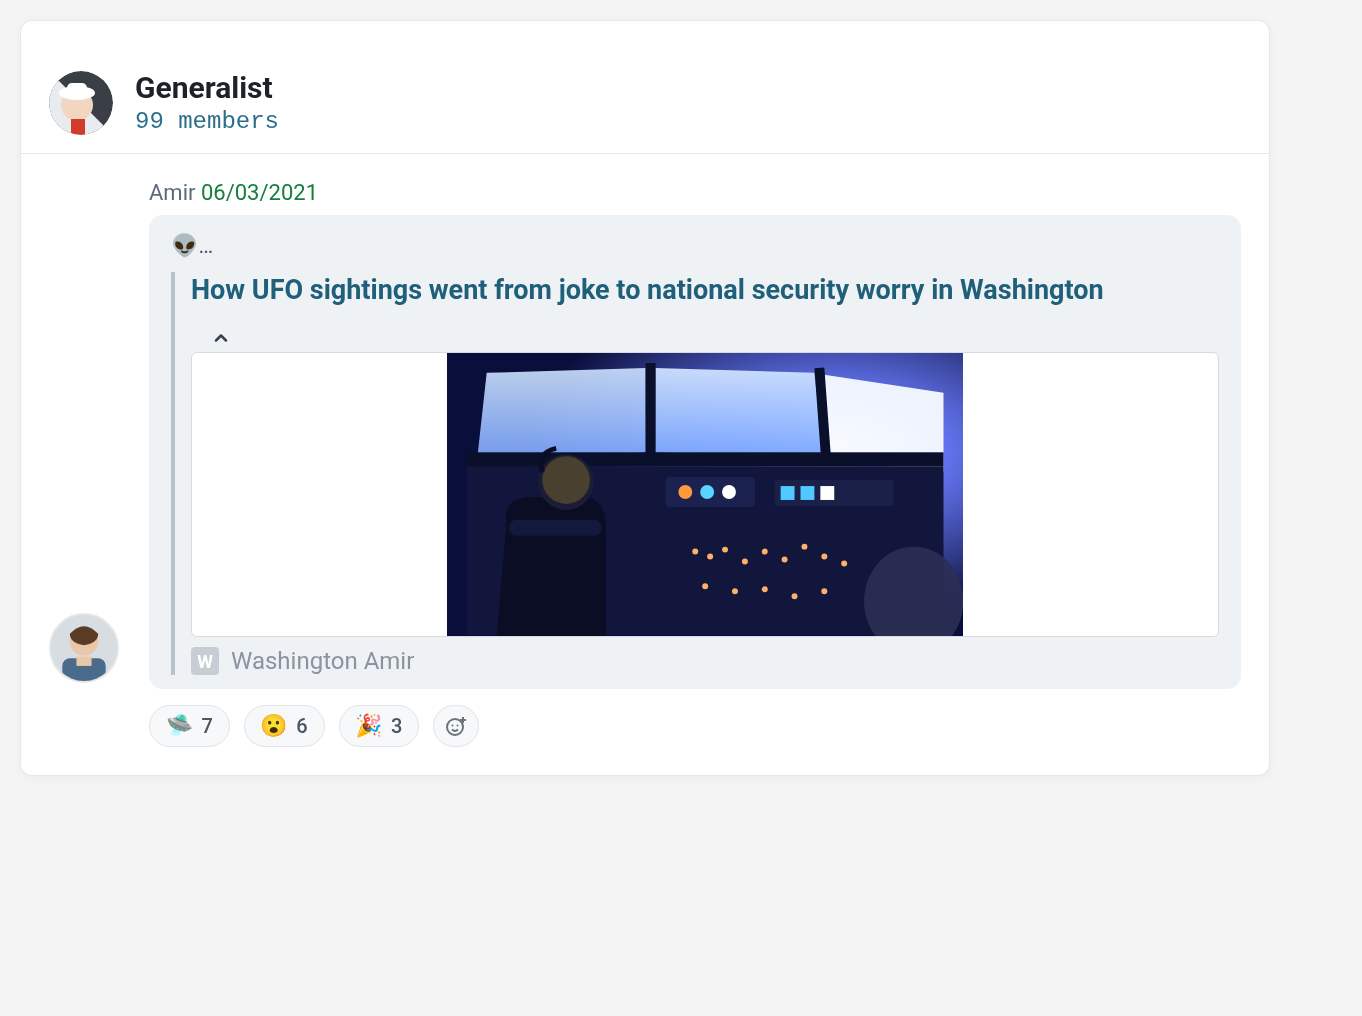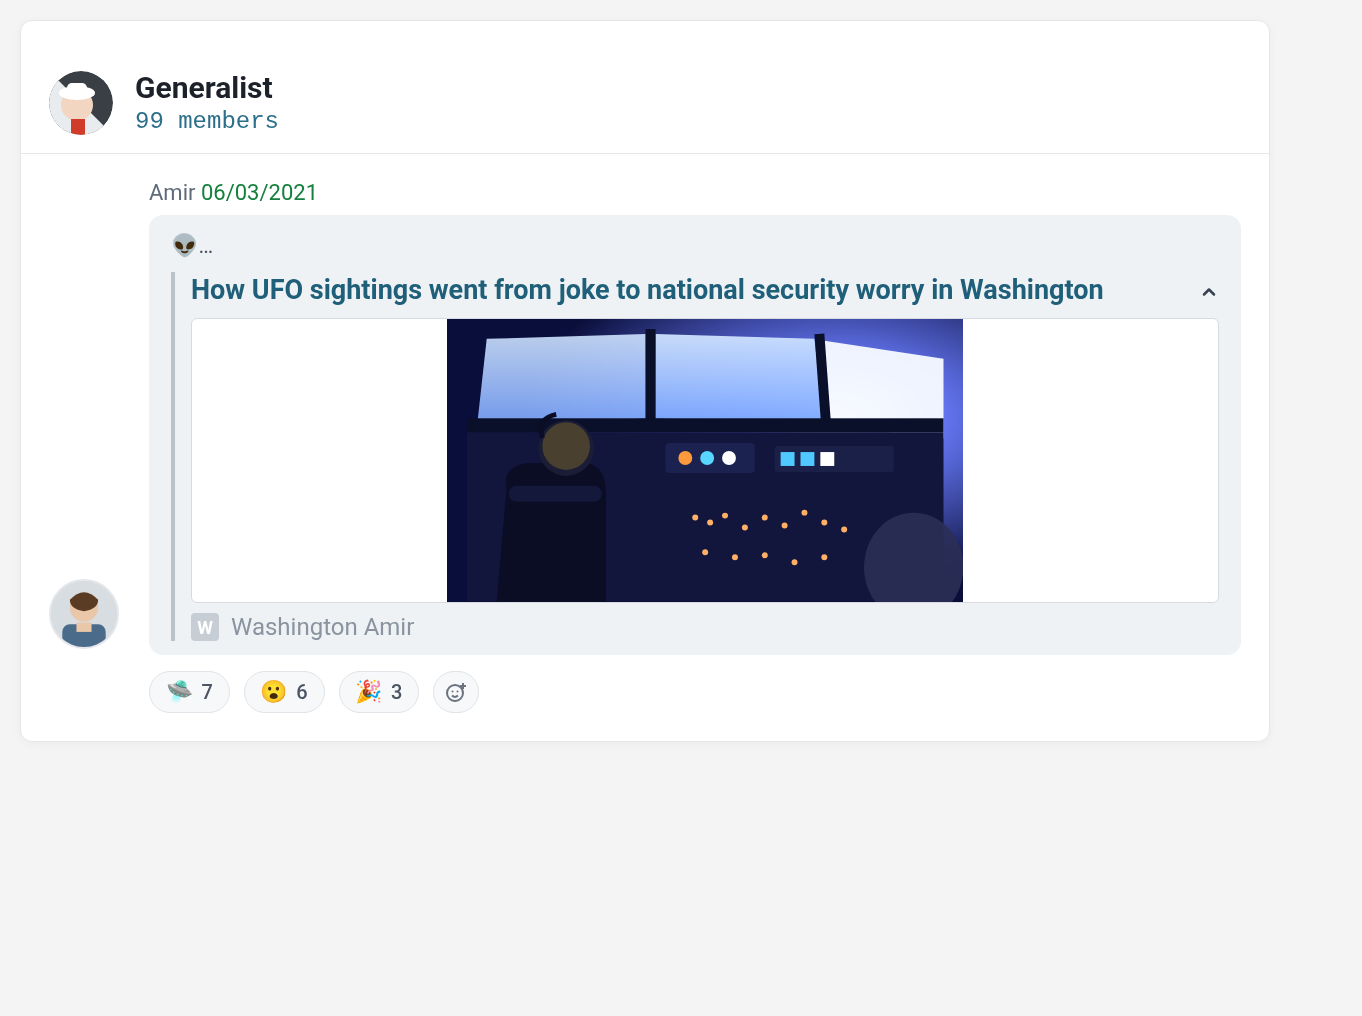--- a/index.html
+++ b/index.html
@@ -70,20 +70,21 @@
     color: #4b5563;
     margin-bottom: 14px;
   }
   .link-block {
     border-left: 4px solid #b9c3cc;
     padding-left: 16px;
   }
   .link-title-row {
     display: flex;
     align-items: flex-start;
+    flex-direction: column;
   }
   .link-title {
     font-size: 27px;
     font-weight: 700;
     color: #1f5f7a;
     line-height: 1.35;
     margin-bottom: 10px;
     flex: 1;
     cursor: pointer;
   }

